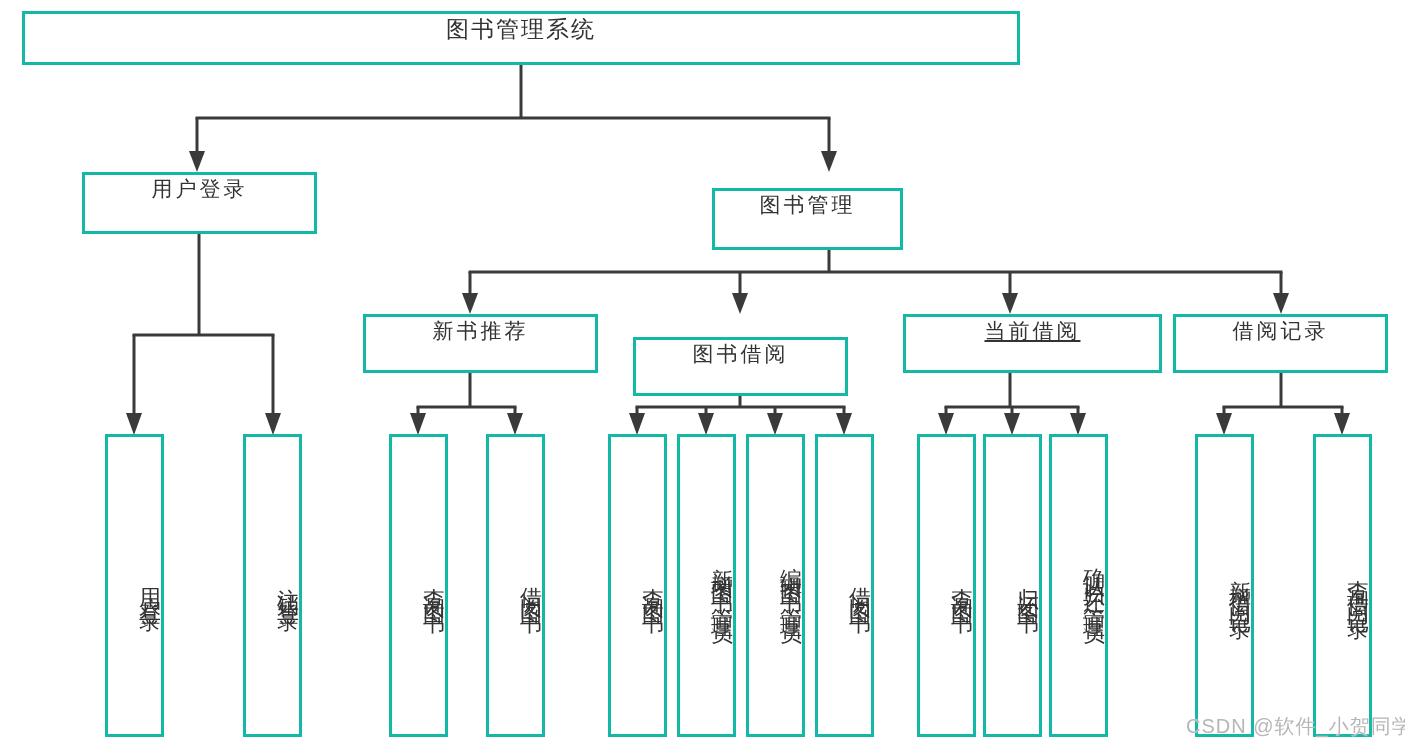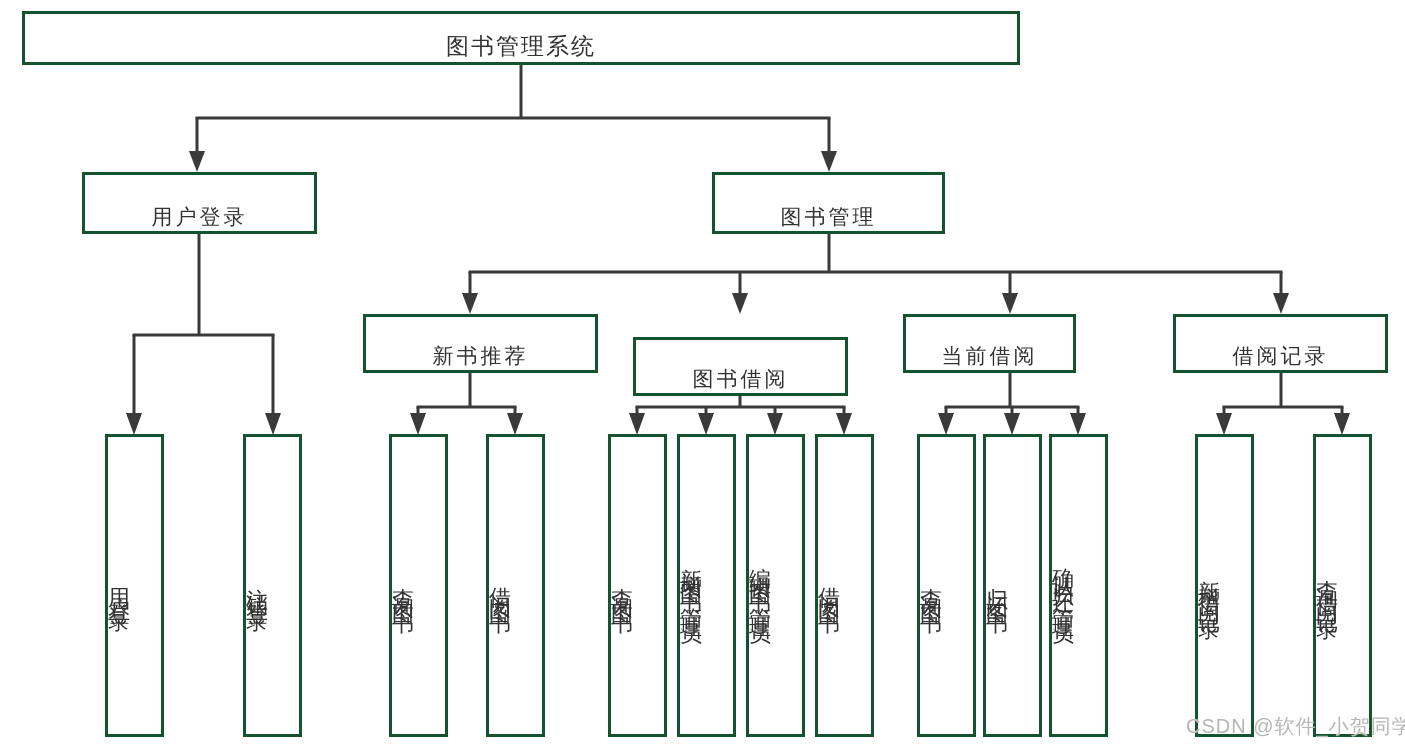--- a/index.html
+++ b/index.html
@@ -17,24 +17,24 @@
   }
   .connectors {
     position: absolute;
     left: 0;
     top: 0;
     z-index: 1;
   }
   .box {
     position: absolute;
     box-sizing: border-box;
-    border: 3px solid #14532d;
+    border: 3px solid #14b8a6;
     background: #ffffff;
     display: flex;
-    align-items: flex-end;
+    align-items: flex-start;
     justify-content: center;
     color: #333333;
     z-index: 2;
   }
   .h-box {
     font-size: 21px;
     letter-spacing: 3px;
     white-space: nowrap;
   }
   .root-box {
@@ -134,31 +134,31 @@
     </g>
   </svg>
 
   <div class="box h-box root-box" style="left:22px; top:11px; width:998px; height:54px;">
     <span>图书管理系统</span>
   </div>
 
   <div class="box h-box" style="left:82px; top:172px; width:235px; height:62px;">
     <span>用户登录</span>
   </div>
-  <div class="box h-box" style="left:712px; top:172px; width:233px; height:62px;">
+  <div class="box h-box" style="left:712px; top:188px; width:191px; height:62px;">
     <span>图书管理</span>
   </div>
 
   <div class="box h-box" style="left:363px; top:314px; width:235px; height:59px;">
     <span>新书推荐</span>
   </div>
   <div class="box h-box" style="left:633px; top:314px; width:215px; height:59px;margin-top:23px;">
     <span>图书借阅</span>
   </div>
-  <div class="box h-box" style="left:903px; top:314px; width:173px; height:59px;">
+  <div class="box h-box" style="left:903px; top:314px; width:259px; height:59px;text-decoration:underline;">
     <span>当前借阅</span>
   </div>
   <div class="box h-box" style="left:1173px; top:314px; width:215px; height:59px;">
     <span>借阅记录</span>
   </div>
 
   <div class="box v-box" style="left:105px; top:434px; width:59px; height:303px;">
     <span>用户登录</span>
   </div>
   <div class="box v-box" style="left:243px; top:434px; width:59px; height:303px;">

